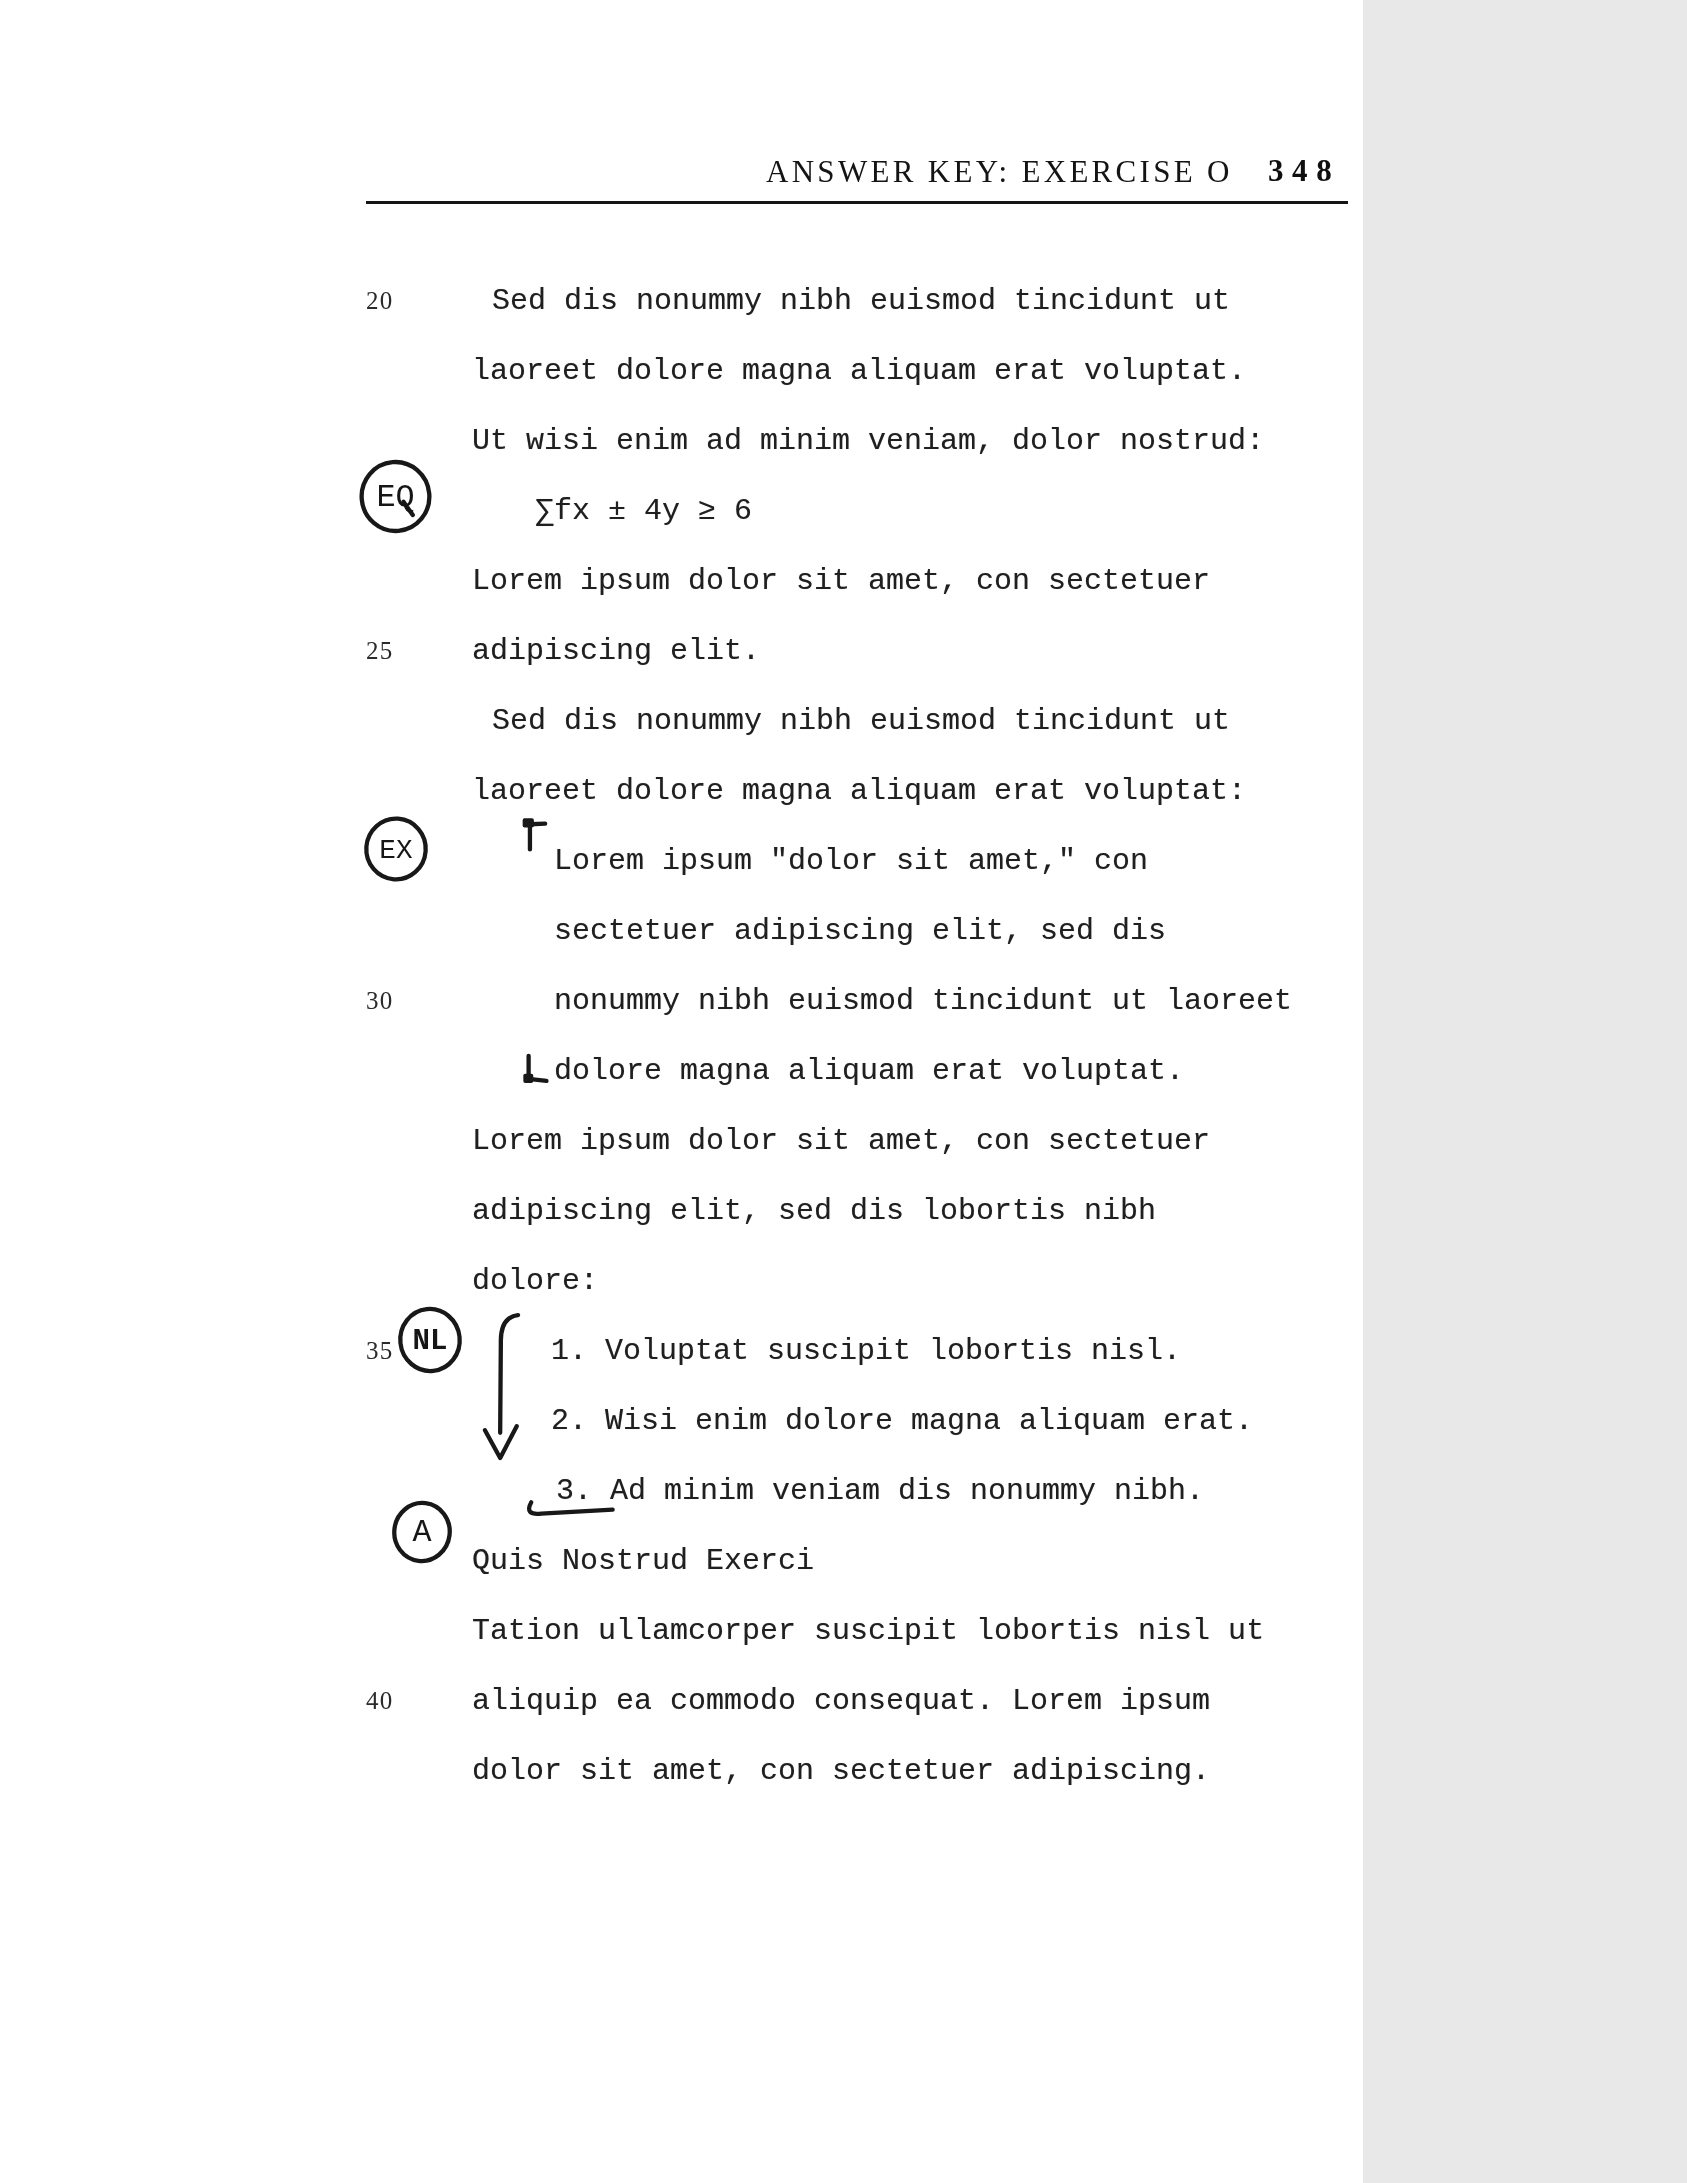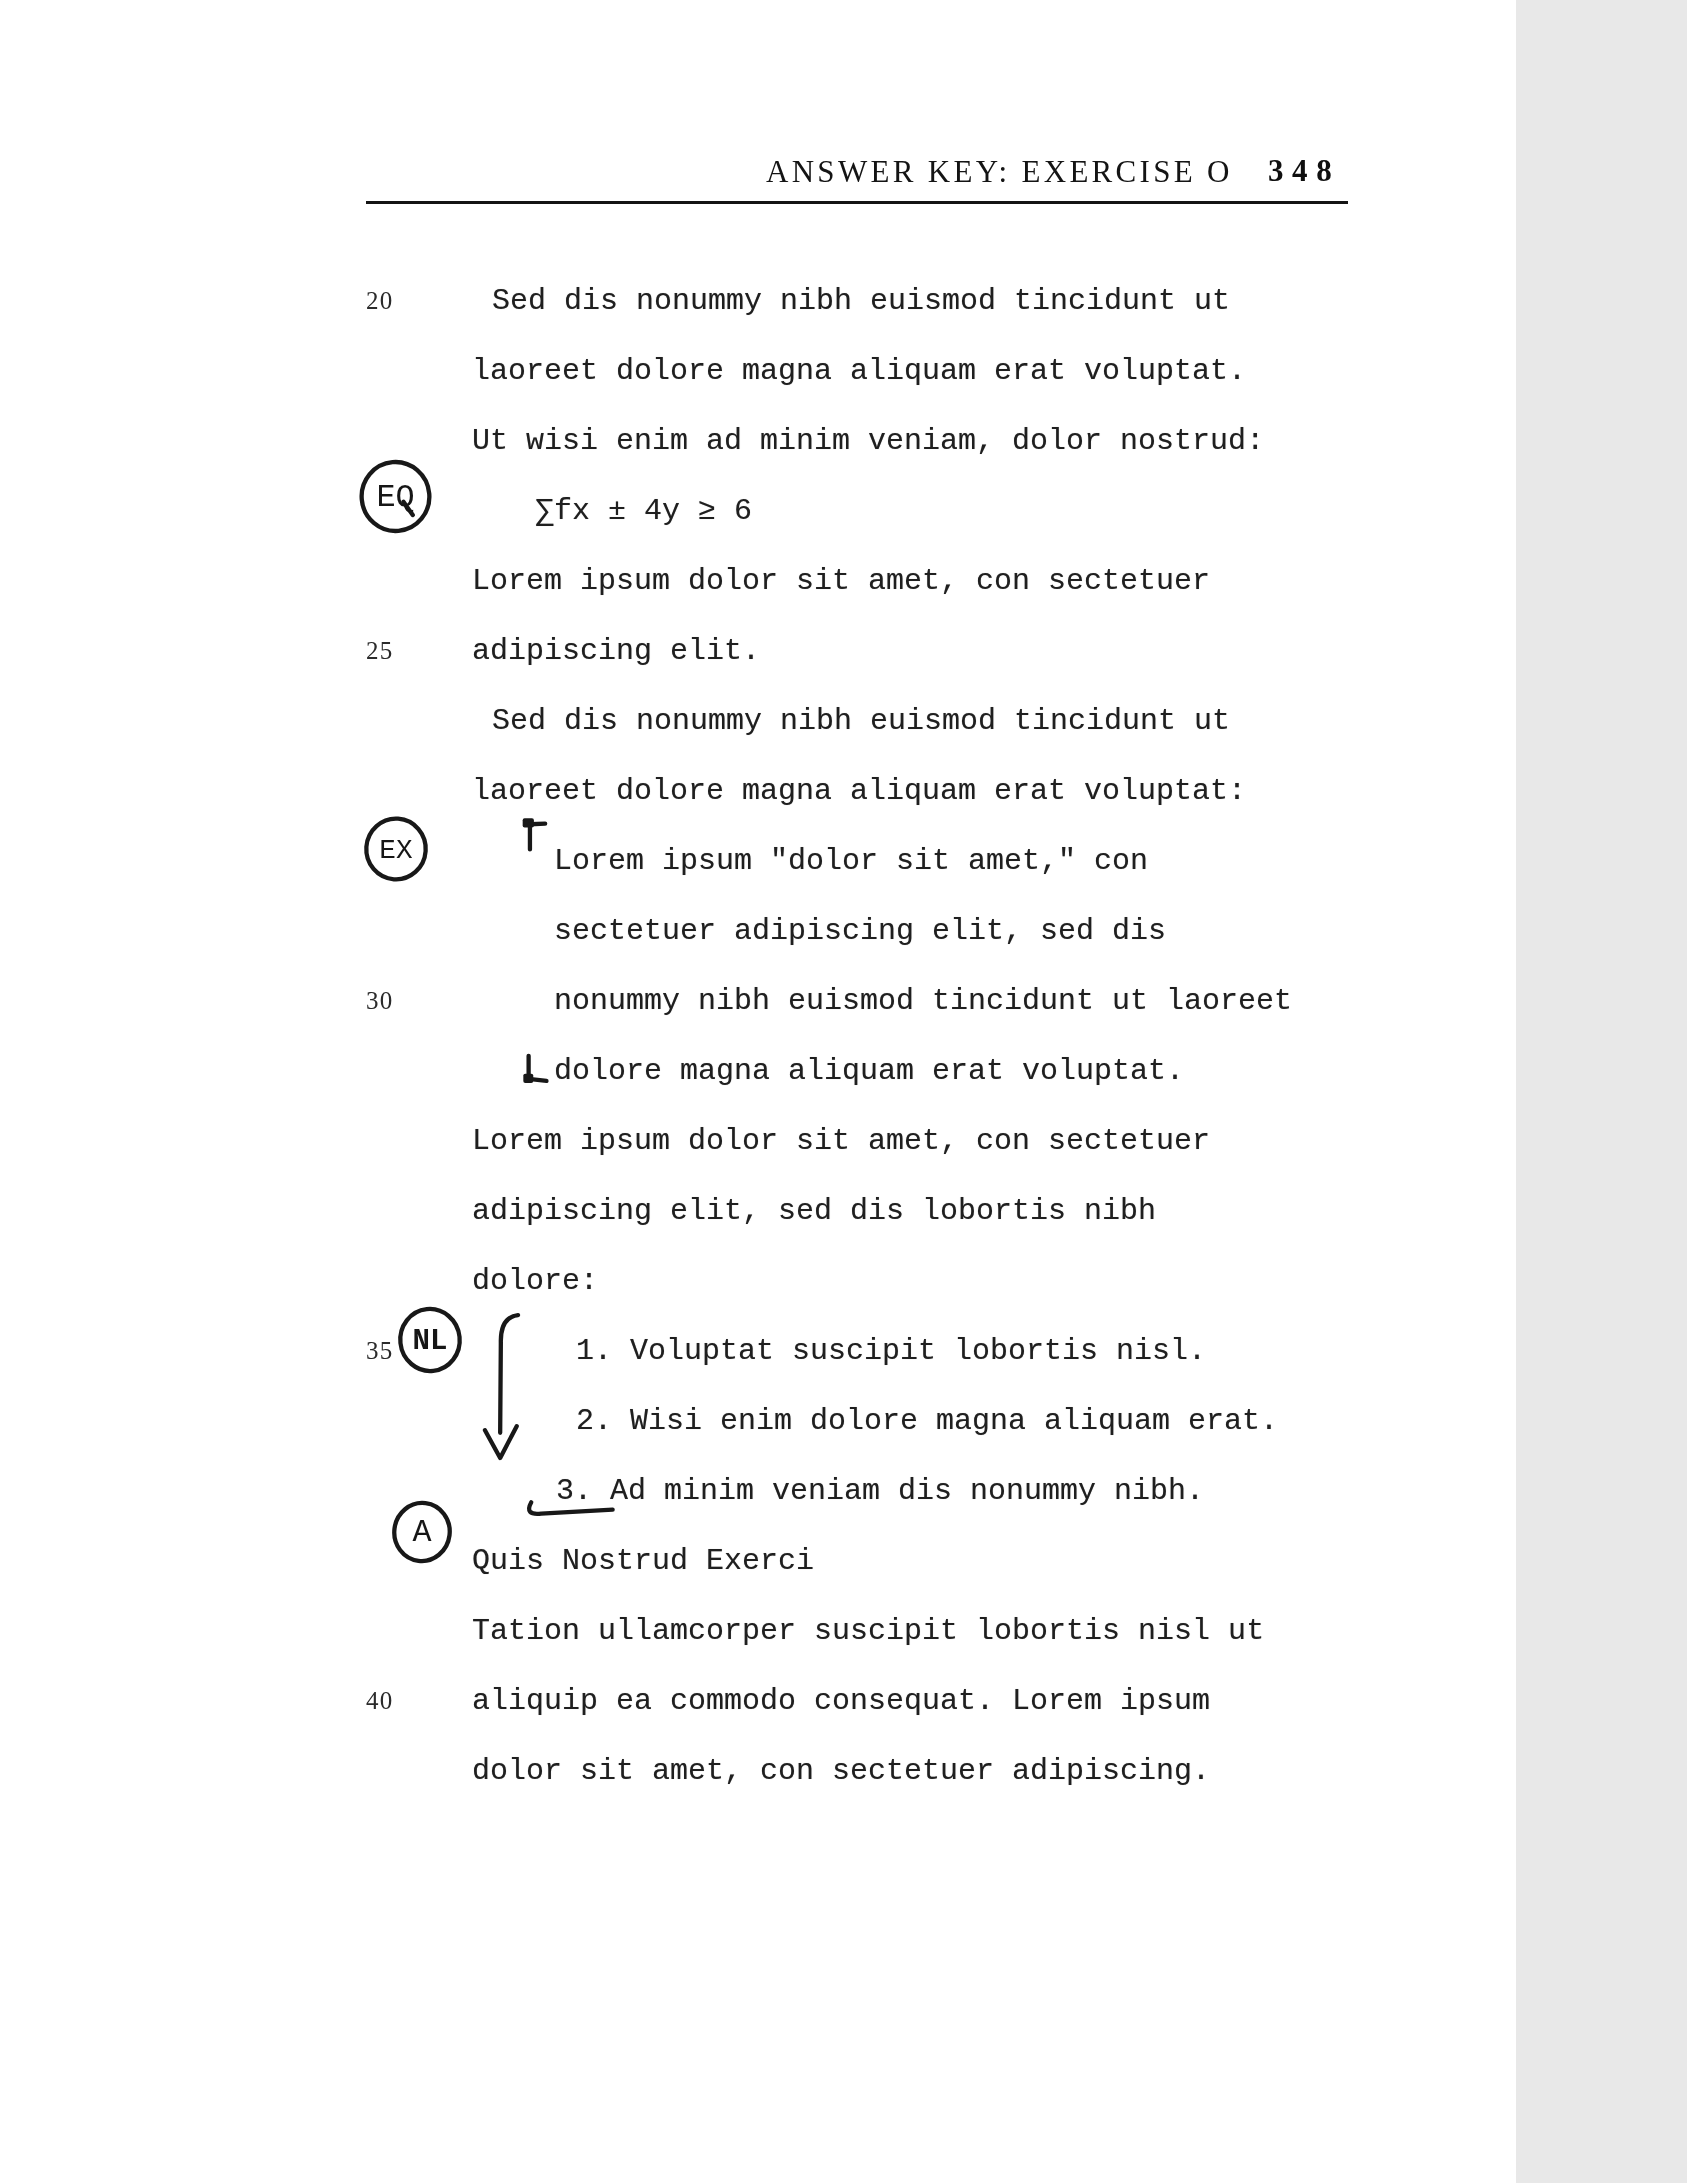--- a/index.html
+++ b/index.html
@@ -1,37 +1,37 @@
 <!DOCTYPE html>
 <html style="font-size:10.6px"><head>
 <meta charset="utf-8">
 <style>
   html,body{margin:0;padding:0;background:#e8e8e8;}
-  .sheet{position:relative;width:1516px;height:2183px;background:#ffffff;overflow:hidden;
+  .sheet{position:relative;width:1363px;height:2183px;background:#ffffff;overflow:hidden;
          font-family:"Liberation Mono","DejaVu Sans Mono",monospace;}
   
   .rh-title{position:absolute;left:766px;top:156px;
             font-family:"Liberation Serif","DejaVu Serif",serif;font-size:31px;line-height:1;
             letter-spacing:3.3px;white-space:pre;color:#141414;}
   .rh-page{position:absolute;left:1268px;top:155px;
            font-family:"Liberation Serif","DejaVu Serif",serif;font-size:31px;line-height:1;
            font-weight:700;letter-spacing:8.6px;color:#0f0f0f;}
   .head-rule{position:absolute;left:366px;top:201px;width:982px;height:3.3px;background:#141414;}
   
   .lines{position:absolute;left:0;top:266px;width:1687px;}
   .tline{position:relative;height:70px;line-height:70px;white-space:pre;
          font-size:30px;color:#1f1f1f;padding-left:472px;box-sizing:border-box;
          text-shadow:0 0 0.7px rgba(40,40,40,.45);}
   .lnum{position:absolute;left:366px;top:0;line-height:70px;
         font-family:"Liberation Serif","DejaVu Serif",serif;font-size:25px;
         letter-spacing:1.3px;color:#2b2b2b;text-shadow:none;}
   .ind-para  .txt{margin-left:20px;}
   .ind-eq    .txt{margin-left:64px;}
   .ind-ext   .txt{margin-left:82px;}
-  .ind-list  .txt{margin-left:104px;}
+  .ind-list  .txt{margin-left:79px;}
   .ind-list3 .txt{margin-left:84px;text-align:right;}
   .it{}
   
   svg.mark{position:absolute;overflow:visible;}
   .hand{fill:none;stroke:#181818;stroke-width:6.5;stroke-linecap:round;stroke-linejoin:round;}
   .handfill{fill:#181818;stroke:none;}
   .marklabel{font-family:"Liberation Mono","DejaVu Sans Mono",monospace;fill:#161616;text-anchor:middle;}
   .overlay{position:absolute;left:0;top:0;width:1687px;height:2183px;pointer-events:none;}
 </style>
 </head>

